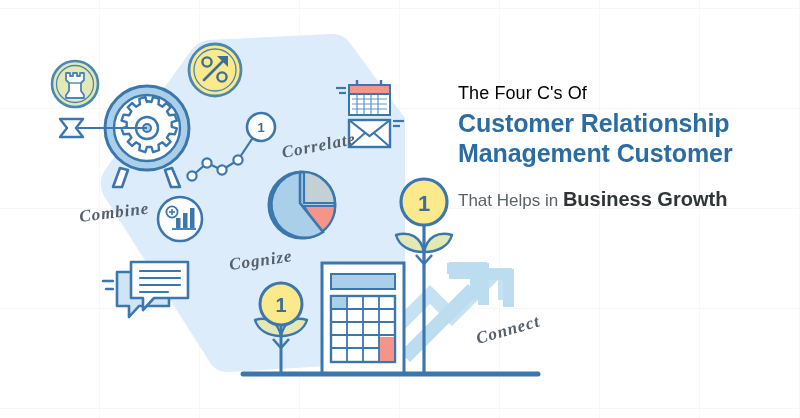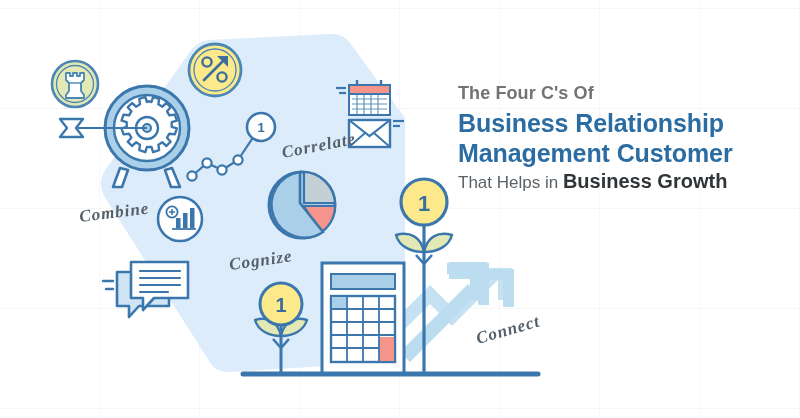--- a/index.html
+++ b/index.html
@@ -20,29 +20,29 @@
     background-position:-1px 8px;
   }
 
   .art{position:absolute;left:0;top:0;width:800px;height:418px;}
 
   
   .title-block{
     position:absolute;left:458px;top:82px;width:330px;
   }
   .t-eyebrow{
-    font-size:18px;color:#737373;letter-spacing:0.1px;line-height:1.25;
-    font-weight:700;white-space:nowrap;
+    font-size:18px;color:#000000;letter-spacing:0.1px;line-height:1.25;
+    font-weight:400;white-space:nowrap;
   }
   .t-main{
     font-size:25px;line-height:1.22;color:#2b6ca3;font-weight:700;
     letter-spacing:-0.1px;margin-top:3px;white-space:nowrap;
   }
   .t-sub{
-    margin-top:1px;font-size:17px;color:#5b6369;font-weight:400;white-space:nowrap;
+    margin-top:19px;font-size:17px;color:#5b6369;font-weight:400;white-space:nowrap;
   }
   .t-sub .strong{color:#2f3437;font-weight:700;font-size:20px;}
 </style>
 </head>
 <body>
 
 <div id="stage">
 
   <div class="grid"></div>
 
@@ -217,21 +217,21 @@
 
     <text x="230" y="270" transform="rotate(-8 230 270)" font-family="Liberation Serif, serif" font-size="17" font-style="italic" font-weight="700" fill="#56606b" letter-spacing="1">Cognize</text>
 
     <text x="478" y="344" transform="rotate(-16 478 344)" font-family="Liberation Serif, serif" font-size="17" font-style="italic" font-weight="700" fill="#56606b" letter-spacing="1">Connect</text>
 
   </svg>
 
   <div class="title-block">
     <div class="t-eyebrow">The Four C's Of</div>
     <div class="t-main">
-      <div>Business Relationship</div>
+      <div>Customer Relationship</div>
       <div>Management Customer</div>
     </div>
     <div class="t-sub">
       <span>That Helps in </span><span class="strong">Business Growth</span>
     </div>
   </div>
 
 </div>
 
 </body></html>

